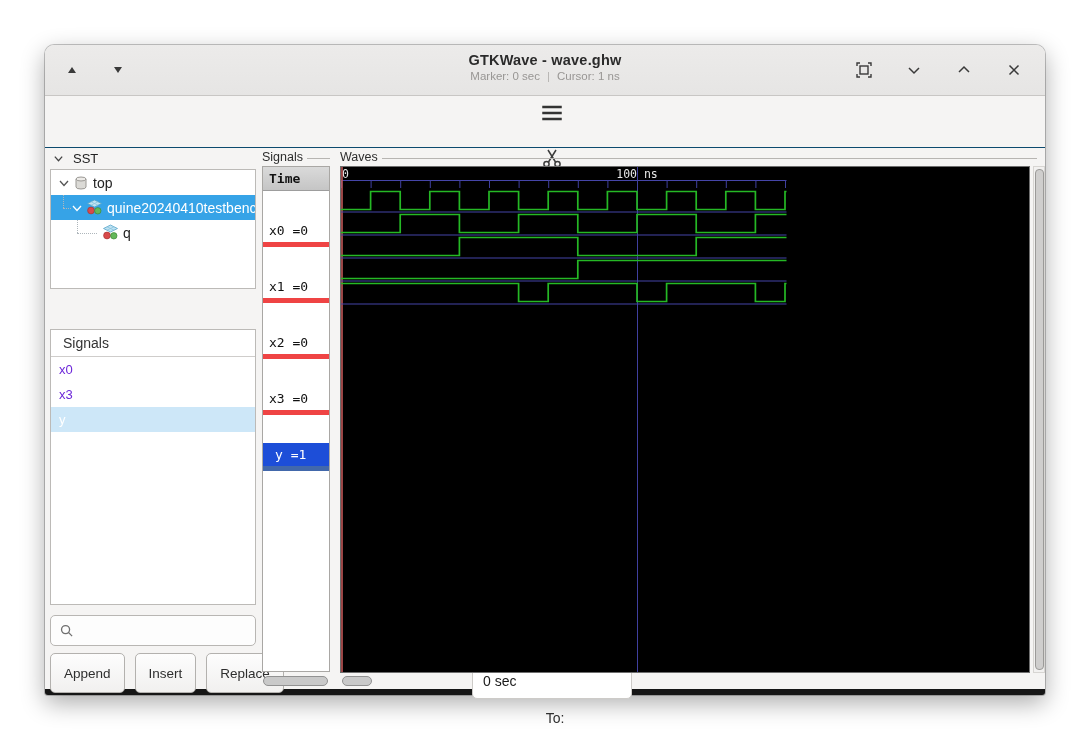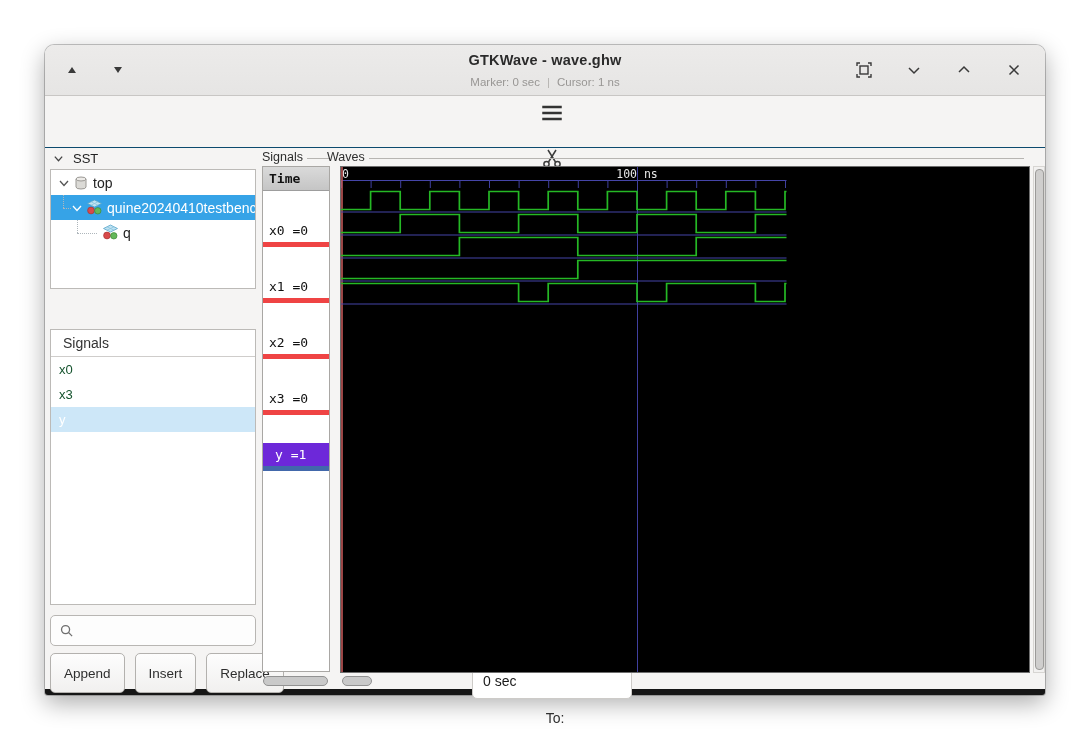--- a/index.html
+++ b/index.html
@@ -9,21 +9,21 @@
           border-radius:9px 9px 3px 3px;border-bottom:6px solid #161616;
           box-shadow:0 8px 24px rgba(0,0,0,.33),0 0 0 1px rgba(0,0,0,.22);}
   
   .titlebar{position:relative;height:50px;background:linear-gradient(#ecebea,#e6e5e4);
             border-bottom:1px solid #c8c6c4;border-radius:9px 9px 0 0;}
   .tb-left{position:absolute;left:16px;top:0;height:100%;display:flex;align-items:center;gap:24px;}
   .tb-right{position:absolute;right:20px;top:0;height:100%;display:flex;align-items:center;gap:28px;}
   .tb-btn{display:flex;align-items:center;justify-content:center;width:22px;height:22px;cursor:default;}
   .tb-center{position:absolute;left:50%;top:7px;transform:translateX(-50%);text-align:center;white-space:nowrap;}
   .wtitle{font-size:14.5px;font-weight:700;color:#2b2b2b;letter-spacing:.2px;}
-  .wsub{font-size:11.5px;color:#989694;margin-top:8px;}
+  .wsub{font-size:11.5px;color:#989694;margin-top:2px;}
   .wsub .sep{margin:0 7px;color:#b5b3b1;}
   
   .toolbar{position:absolute;left:0;top:51px;width:100%;height:52px;display:flex;align-items:center;
            padding-left:14px;box-sizing:border-box;gap:11px;border-bottom:1px solid #0c4a6e;flex-direction:column;}
   .tbtn{width:30px;height:34px;display:flex;align-items:center;justify-content:center;border-radius:4px;flex:0 0 auto;}
   .tbtn svg{display:block;}
   .io-label{font-size:14px;color:#2e2e2e;margin-left:6px;flex:0 0 auto;}
   .io-input{height:36px;width:160px;background:#fff;border:1px solid #cdcbc8;border-radius:5px;
             font-size:14px;color:#1a1a1a;padding:0 10px;box-sizing:border-box;
             font-family:"Liberation Sans",sans-serif;flex:0 0 auto;}
@@ -36,45 +36,45 @@
   .tree-row .lbl{font-size:14px;color:#222;margin-left:4px;}
   .tree-row.sel{background:#36a3e7;}
   .tree-row.sel .lbl{color:#fff;}
   .dot-v{position:absolute;border-left:1px dotted #aeb6bb;width:0;}
   .dot-h{position:absolute;border-top:1px dotted #aeb6bb;height:0;}
   .chev{flex:0 0 auto;display:flex;align-items:center;}
   .ticon{flex:0 0 auto;display:flex;align-items:center;margin-left:3px;}
   .list-box{left:5px;top:284px;width:206px;height:276px;}
   .list-hdr{height:26px;line-height:26px;padding-left:12px;font-size:14px;color:#333;
             border-bottom:1px solid #cfcdcb;}
-  .list-row{height:25px;line-height:25px;padding-left:8px;font-size:13px;color:#14532d;}
+  .list-row{height:25px;line-height:25px;padding-left:8px;font-size:13px;color:#6d28d9;}
   .list-row.sel{background:#cde7f8;color:#fff;}
   .search{position:absolute;left:5px;top:570px;width:206px;height:31px;background:#fdfdfd;
           border:1px solid #b8b6b3;border-radius:5px;box-sizing:border-box;
           display:flex;align-items:center;padding-left:8px;gap:6px;}
   .search input{border:none;outline:none;background:transparent;font-size:13px;width:160px;
                 font-family:"Liberation Sans",sans-serif;}
   .btnrow{position:absolute;left:5px;top:608px;width:206px;display:flex;gap:10px;}
   .pbtn{height:40px;padding:0 13px;background:linear-gradient(#fdfdfd,#f1f0ef);
         border:1px solid #b3b1ae;border-radius:5px;font-size:13.5px;color:#2e2e2e;
         display:flex;align-items:center;font-family:"Liberation Sans",sans-serif;}
   
   .frame-label{position:absolute;display:flex;align-items:center;font-size:12.5px;color:#2e2e2e;}
   .frame-label .rule{flex:1;height:1px;background:#b7b5b2;margin-left:4px;margin-top:2px;}
   .mid-label{left:217px;top:105px;width:68px;}
   .mid-box{left:217px;top:121px;width:68px;height:506px;border-color:#a9a7a4;}
   .time-hdr{height:23px;line-height:23px;background:linear-gradient(#dadada,#c5c5c5);
             border-bottom:1px solid #9d9d9d;font-family:"DejaVu Sans Mono",monospace;
             font-size:13px;font-weight:600;color:#111;padding-left:6px;}
   .sig-row{height:23px;line-height:23px;padding-left:6px;font-family:"DejaVu Sans Mono",monospace;
            font-size:13px;color:#111;border-bottom:5px solid #ef4444;margin-top:28px;}
-  .sig-row.sel{background:#6d28d9;color:#fff;padding-left:12px;border-bottom-color:#4268ab;}
+  .sig-row.sel{background:#1d4ed8;color:#fff;padding-left:12px;border-bottom-color:#4268ab;}
   .mid-hscroll{position:absolute;left:217px;top:631px;width:68px;height:10px;}
   
-  .waves-label{left:282px;top:105px;width:697px;}
+  .waves-label{left:295px;top:105px;width:697px;}
   .wave-area{position:absolute;left:295px;top:121px;width:690px;height:507px;background:#000;
              border:1px solid #6e6e6e;box-sizing:border-box;}
   .wave-area svg{position:absolute;left:0;top:0;}
   .wave-vscroll{position:absolute;left:988px;top:121px;width:12px;height:507px;background:#f2f1f0;
                 border:1px solid #d7d5d2;box-sizing:border-box;}
   .wave-vscroll .thumb{position:absolute;left:1px;top:2px;width:7px;height:499px;background:#cfcecd;
                 border:1px solid #9b9a98;border-radius:4px;}
   .wave-hscroll{position:absolute;left:295px;top:631px;width:690px;height:10px;}
   .hthumb{position:absolute;top:0;height:10px;background:#c9c9c9;border:1px solid #929292;
           border-radius:5px;box-sizing:border-box;}

